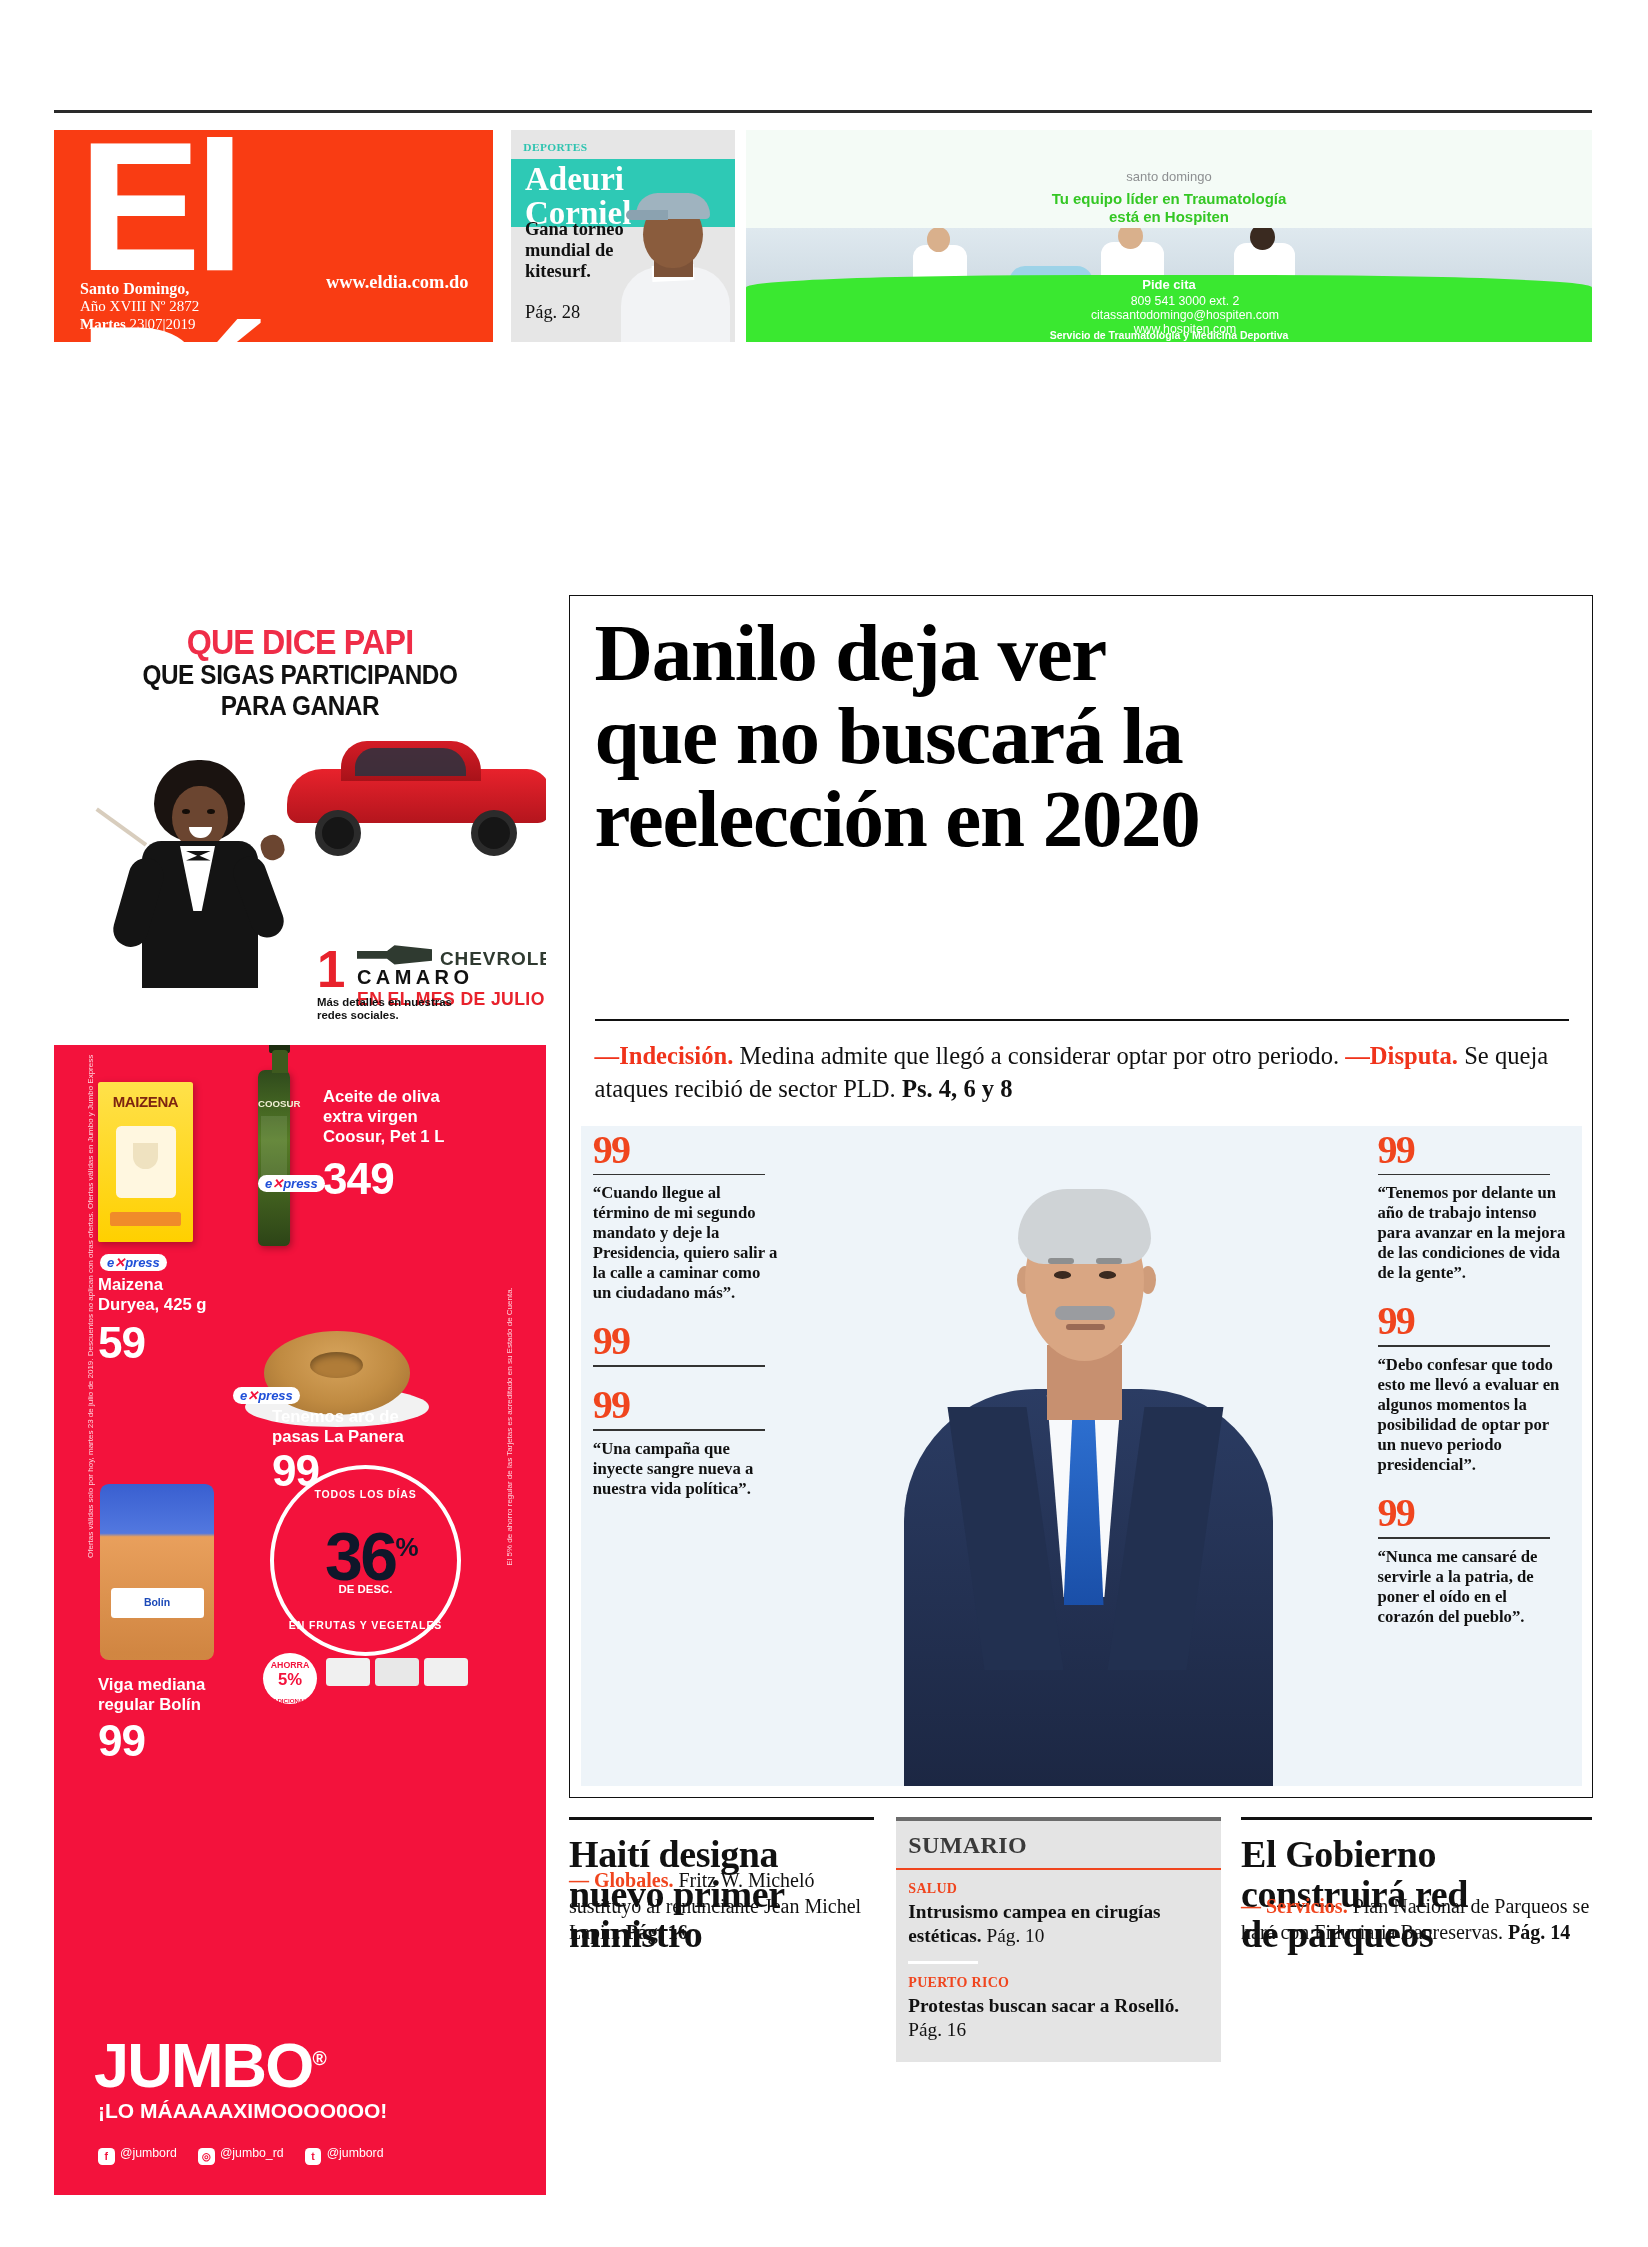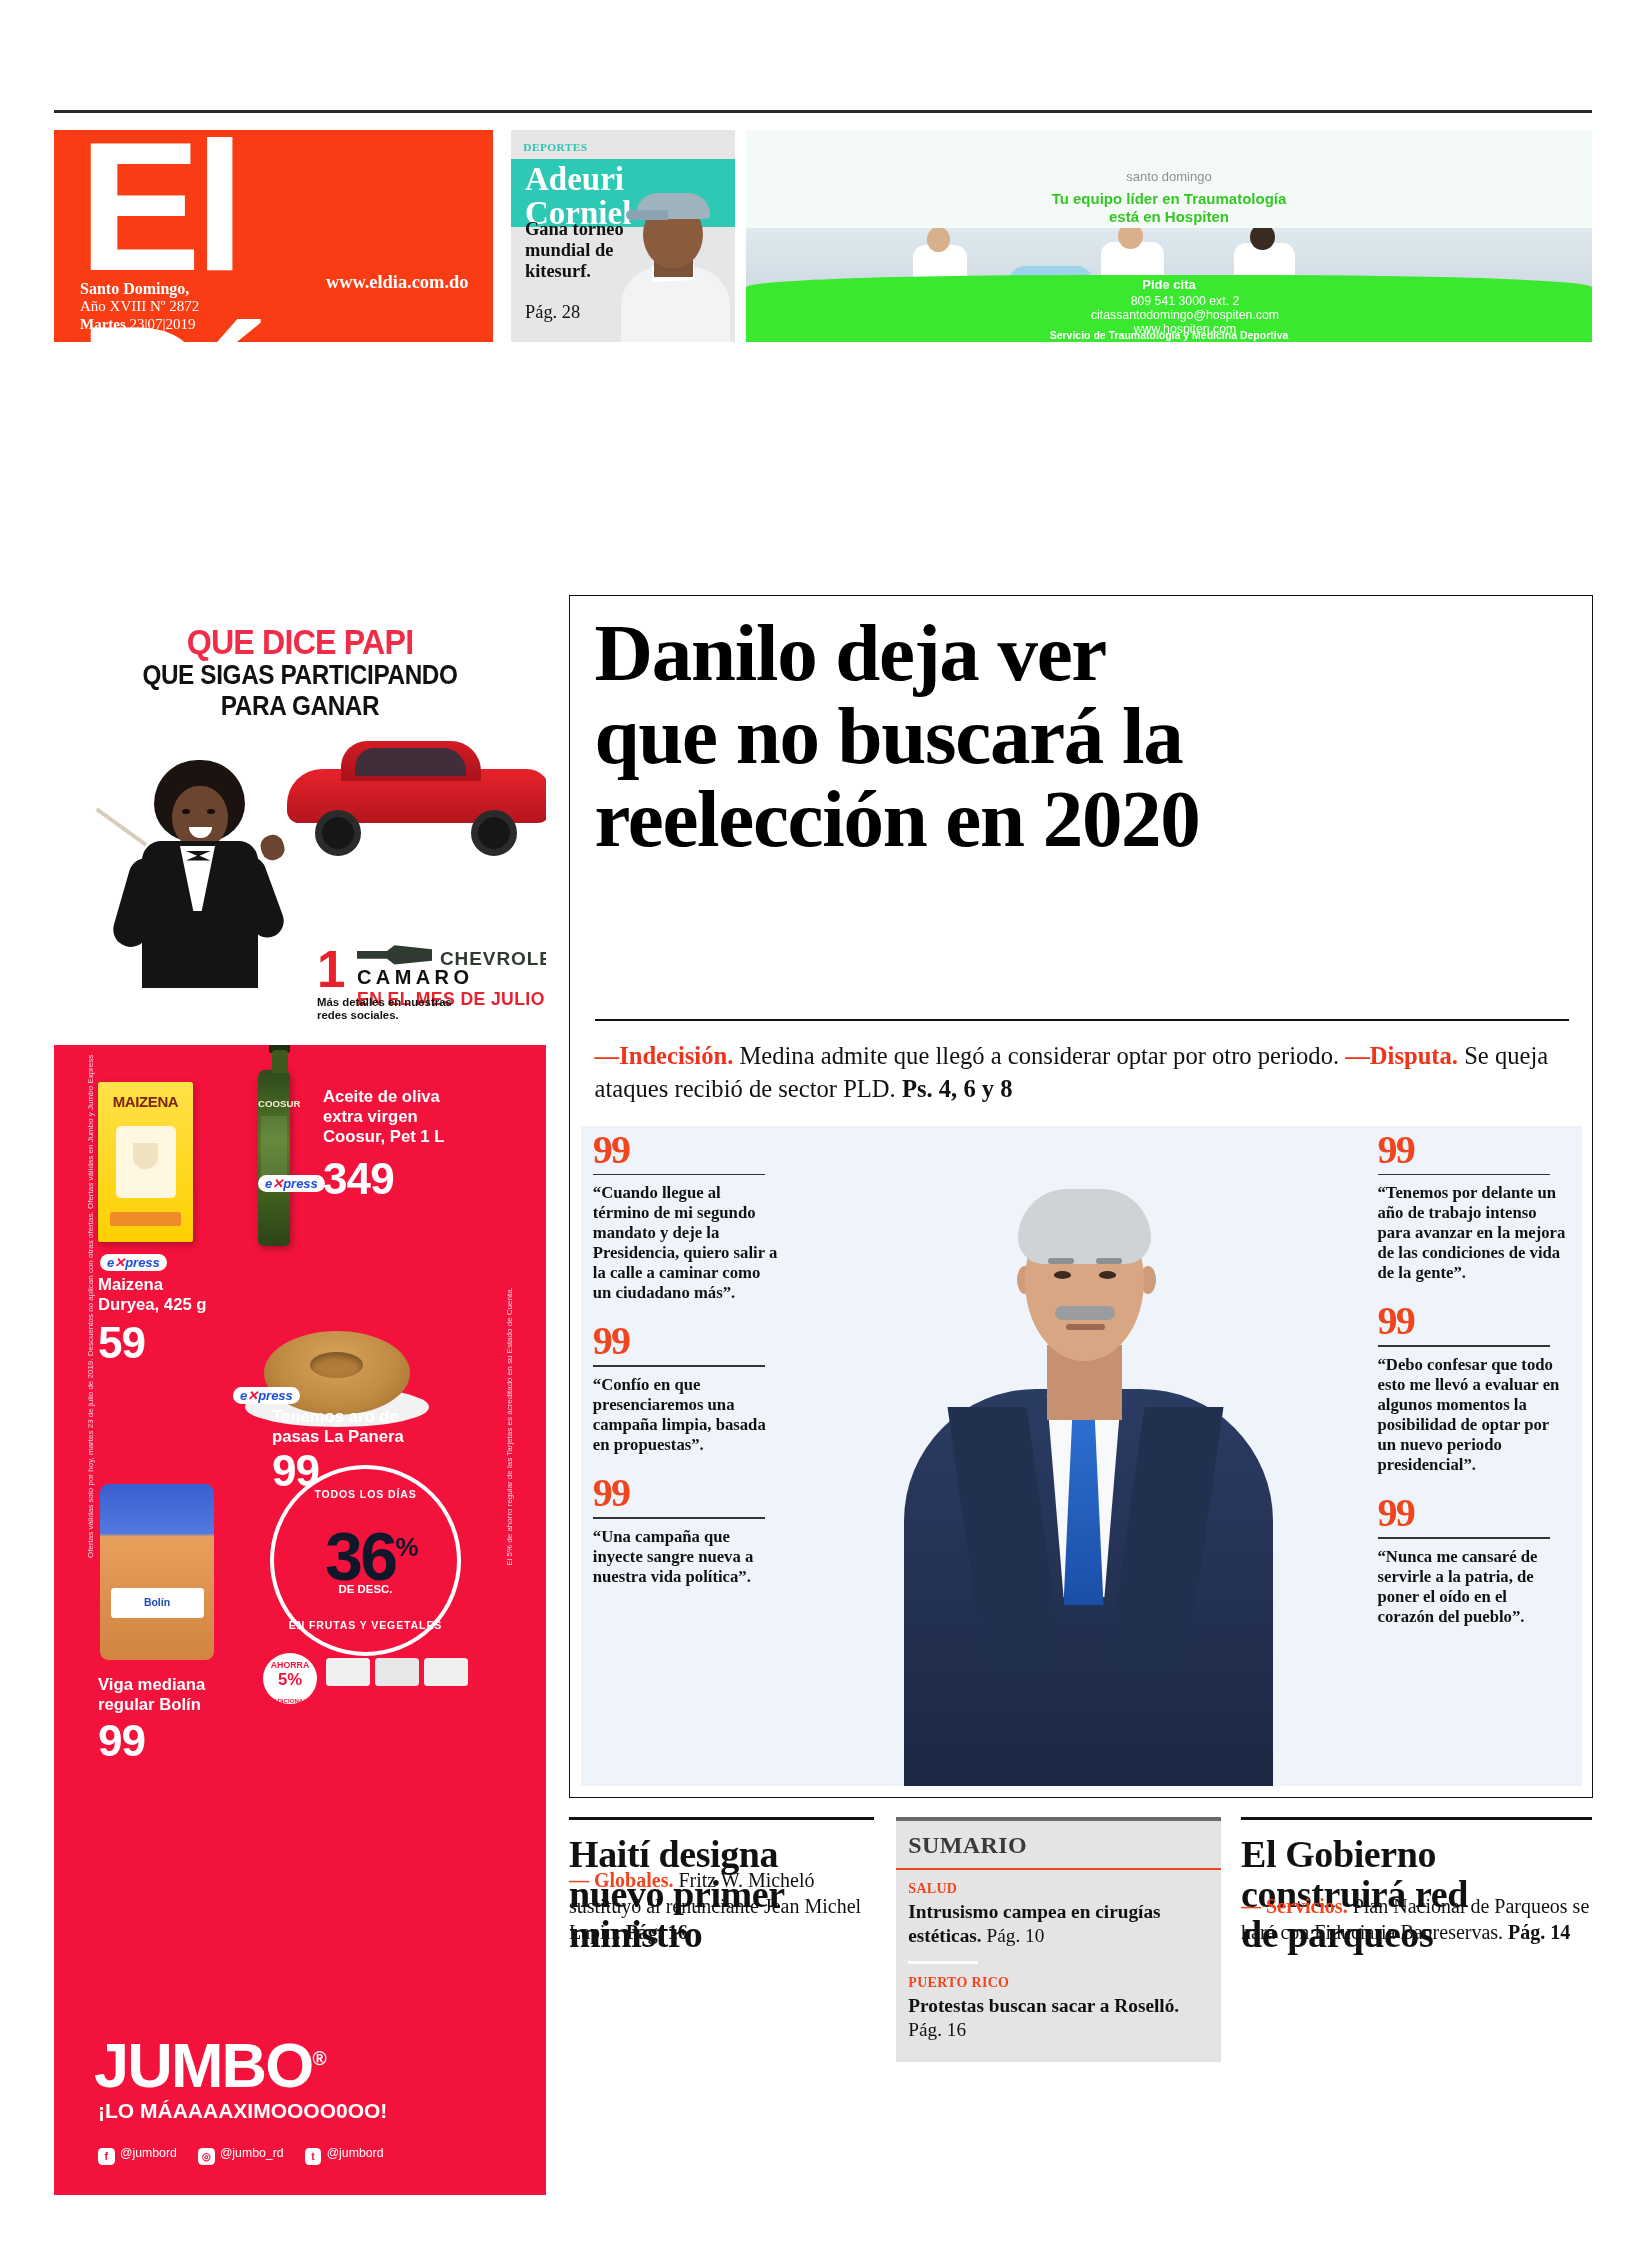--- a/index.html
+++ b/index.html
@@ -656,21 +656,20 @@
 
       <div class="qcol qcol-left">
         <div class="quote">
           <div class="qmark">99</div>
           <div class="qrule"></div>
           <div class="qtext">“Cuando llegue al término de mi segundo mandato y deje la Presidencia, quiero salir a la calle a caminar como un ciudadano más”.</div>
         </div>
         <div class="quote">
           <div class="qmark">99</div>
           <div class="qrule"></div>
-          <div class="qtext">“Confío en que presenciaremos una campaña limpia, basada en propuestas”.</div>
         </div>
         <div class="quote">
           <div class="qmark">99</div>
           <div class="qrule"></div>
           <div class="qtext">“Una campaña que inyecte sangre nueva a nuestra vida política”.</div>
         </div>
       </div>
 
       <div class="qcol qcol-right">
         <div class="quote">

